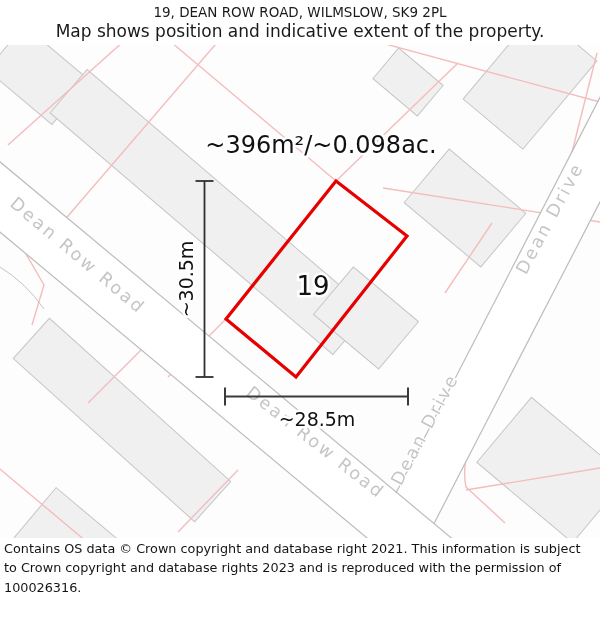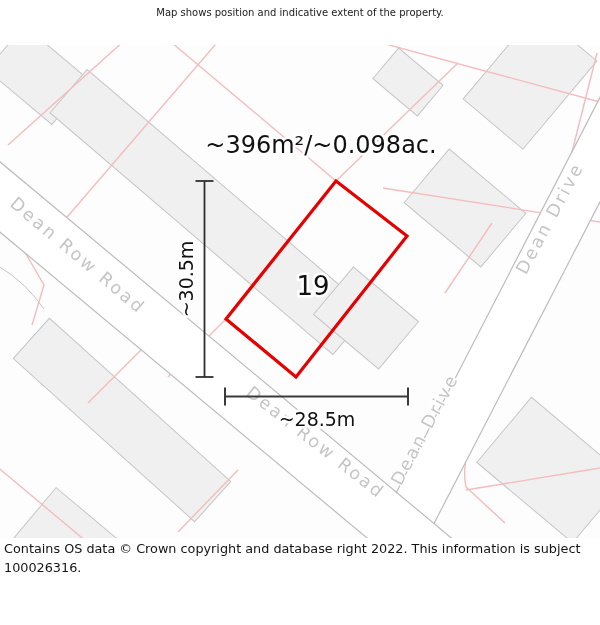--- a/index.html
+++ b/index.html
@@ -1,34 +1,35 @@
 <!DOCTYPE html>
 <html><head>
 <meta charset="utf-8">
 <style>
   html,body{margin:0;padding:0;background:#ffffff;}
   .page{position:relative;width:600px;height:625px;background:#ffffff;overflow:hidden;
         font-family:"DejaVu Sans","Liberation Sans",sans-serif;}
   .hdr{position:absolute;top:3px;left:0;width:600px;text-align:center;color:#1a1a1a;}
   .hdr .t1{font-size:13.5px;line-height:19px;}
-  .hdr .t2{font-size:10px;line-height:19px;}
+  .hdr .t2{font-size:17px;line-height:19px;}
   .map{position:absolute;top:45px;left:0;width:600px;height:493px;}
   .ftr{position:absolute;top:539px;left:0;width:600px;padding:0 6px 0 4px;box-sizing:border-box;
        color:#141414;font-size:12.8px;line-height:19.4px;text-align:left;}
   svg text{font-family:"DejaVu Sans","Liberation Sans",sans-serif;}
   .roadlabel{fill:#c5c5c5;font-size:17.5px;letter-spacing:2.5px;
              paint-order:stroke;stroke:#ffffff;stroke-width:3px;}
   .maplabel{fill:#111111;paint-order:stroke;stroke:#ffffff;stroke-width:5px;}
 </style>
 </head>
 <body>
 
 <div class="page">
 
   <div class="hdr">
+    <div class="t1">19, DEAN ROW ROAD, WILMSLOW, SK9 2PL</div>
     <div class="t2">Map shows position and indicative extent of the property.</div>
   </div>
 
   <svg class="map" viewBox="0 0 600 493" width="600" height="493" xmlns="http://www.w3.org/2000/svg">
 
     <rect x="0" y="0" width="600" height="493" fill="#fdfdfd"></rect>
 
     <g fill="#f0f0f0" stroke="#c6c6c6" stroke-width="1">
       <rect x="-42.5" y="-29" width="85" height="58" transform="translate(38,30) rotate(40)"></rect>
       <rect x="-186" y="-28.5" width="372" height="57" transform="translate(210,167) rotate(40.5)"></rect>
@@ -90,17 +91,18 @@
       <line x1="225" y1="342.5" x2="225" y2="360.5"></line>
       <line x1="408" y1="342.5" x2="408" y2="360.5"></line>
     </g>
     <text class="maplabel" font-size="19" text-anchor="middle" x="317" y="381">~28.5m</text>
 
     <text class="maplabel" font-size="24" text-anchor="middle" x="321" y="108">~396m²/~0.098ac.</text>
     <text class="maplabel" font-size="26" text-anchor="middle" x="313" y="250">19</text>
   </svg>
 
   <div class="ftr">
-    <div>Contains OS data © Crown copyright and database right 2022. This information is subject</div>
+    <div>Contains OS data © Crown copyright and database right 2021. This information is subject</div>
+    <div>to Crown copyright and database rights 2023 and is reproduced with the permission of</div>
     <div>100026316.</div>
   </div>
 
 </div>
 
 </body></html>

